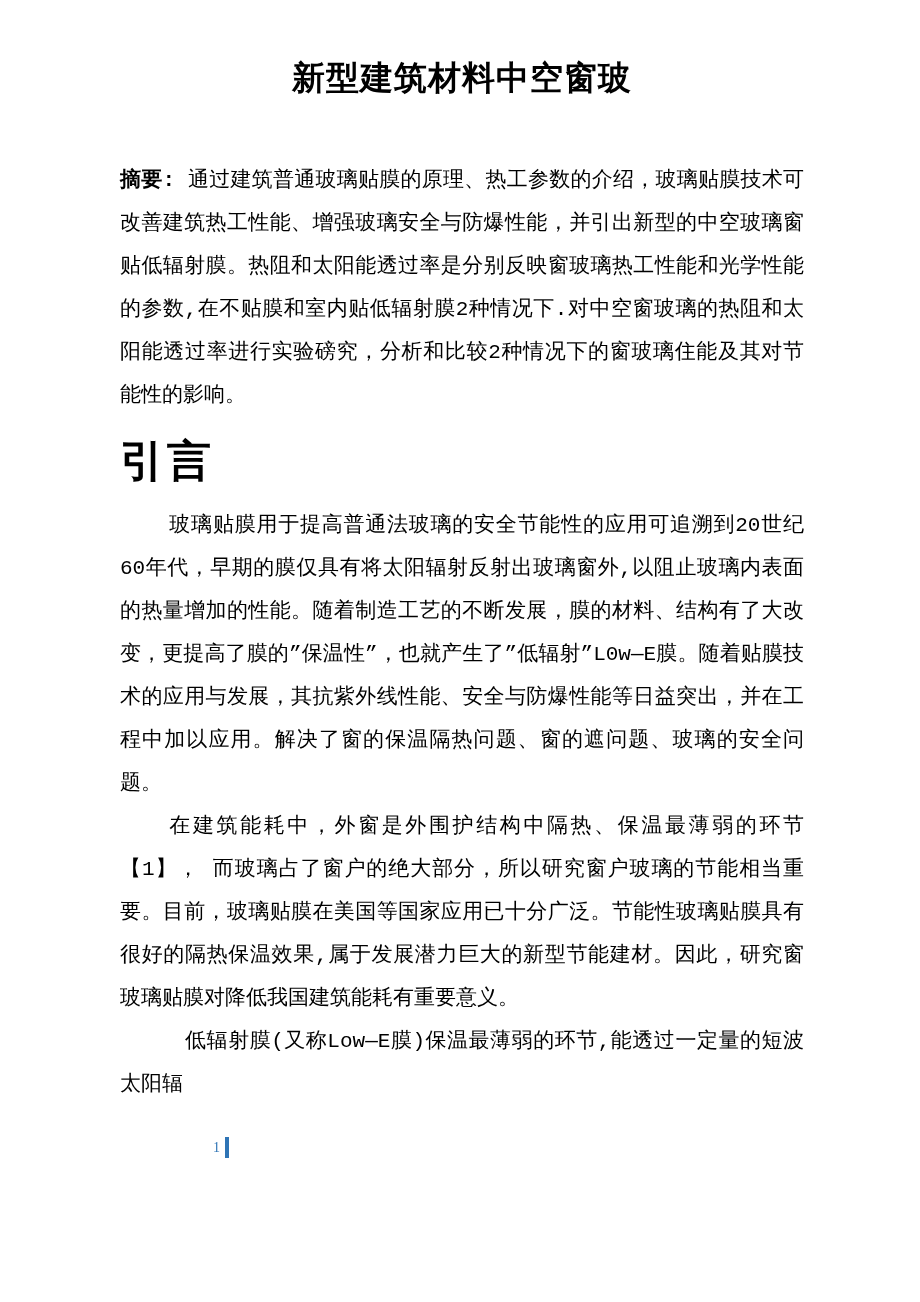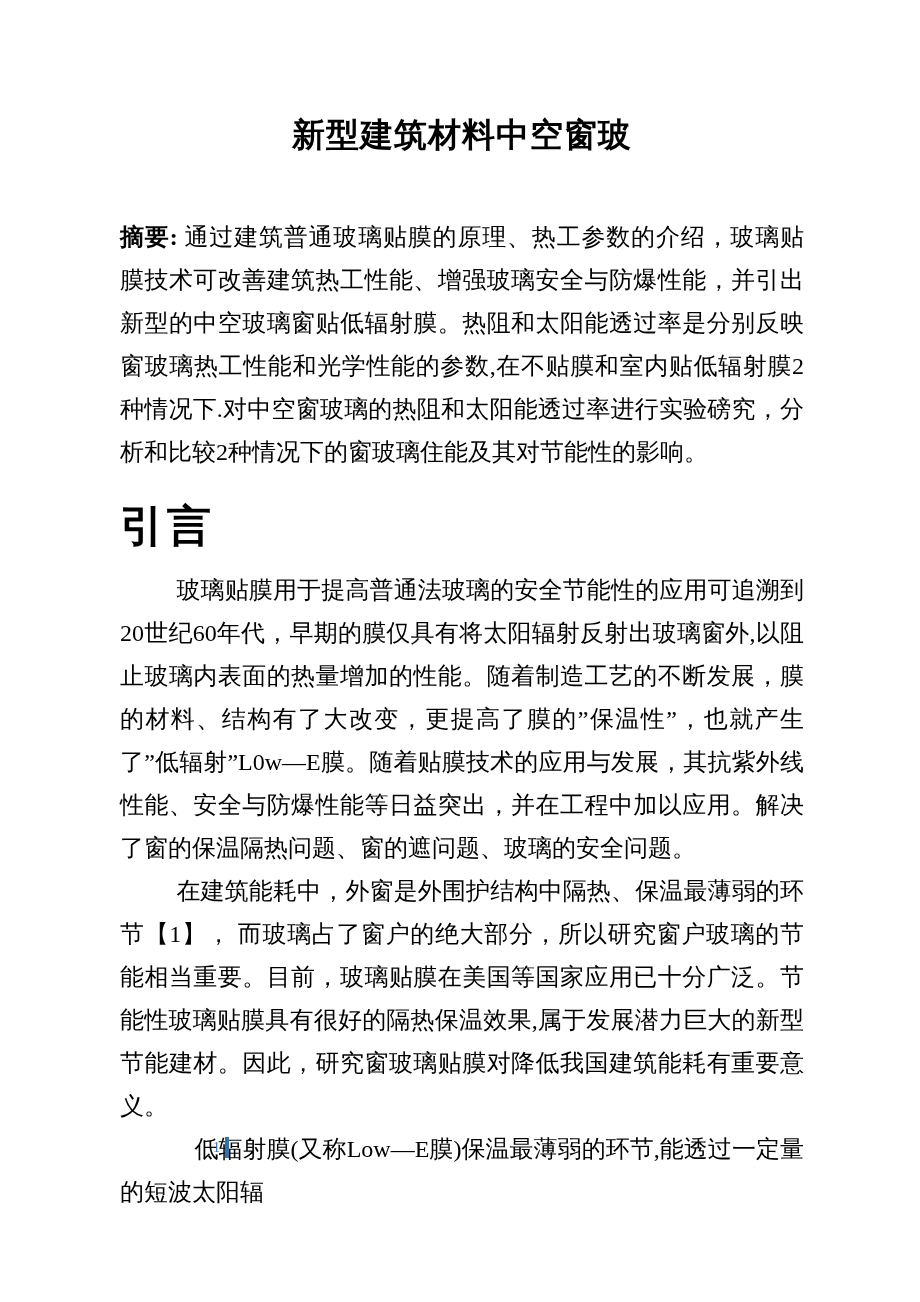--- a/index.html
+++ b/index.html
@@ -8,43 +8,44 @@
     width: 920px;
     height: 1302px;
     position: relative;
     overflow: hidden;
     font-family: "Liberation Serif", serif;
     color: #000000;
   }
   .page {
     position: absolute;
     inset: 0;
-    padding: 111px 116px 0 120px;
+    padding: 54px 116px 0 120px;
     background: #ffffff;
   }
   .doc-title {
     font-size: 33px;
     font-weight: 700;
     text-align: center;
     line-height: 49px;
     letter-spacing: 1px;
   }
   .body-text {
-    font-size: 24px;
+    font-size: 21px;
     line-height: 43px;
     text-align: justify;
+    font-family: Liberation Mono, monospace;
   }
   .abstract { margin-top: 56px; }
   .bold { font-weight: 700; }
   .section-heading {
     font-family: "Liberation Sans", sans-serif;
     font-size: 44px;
     font-weight: 700;
     letter-spacing: 3px;
-    margin: 24px 0 16px 0;
+    margin: 16px 0 16px 0;
     line-height: 1.25;
   }
   .indent2 { text-indent: 2.35em; }
   .indent3 { text-indent: 3.1em; }
   .footer {
     position: absolute;
     left: 213px;
     top: 1137px;
     display: flex;
     align-items: center;

